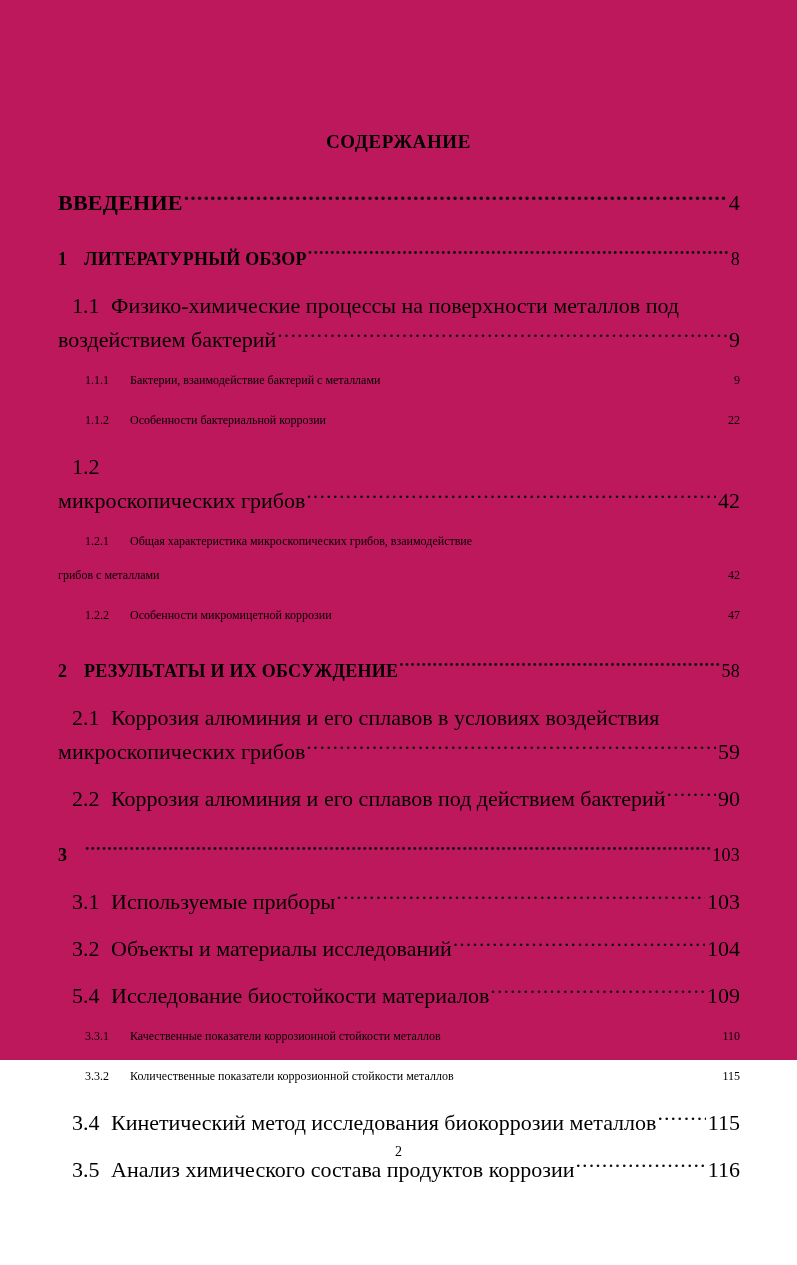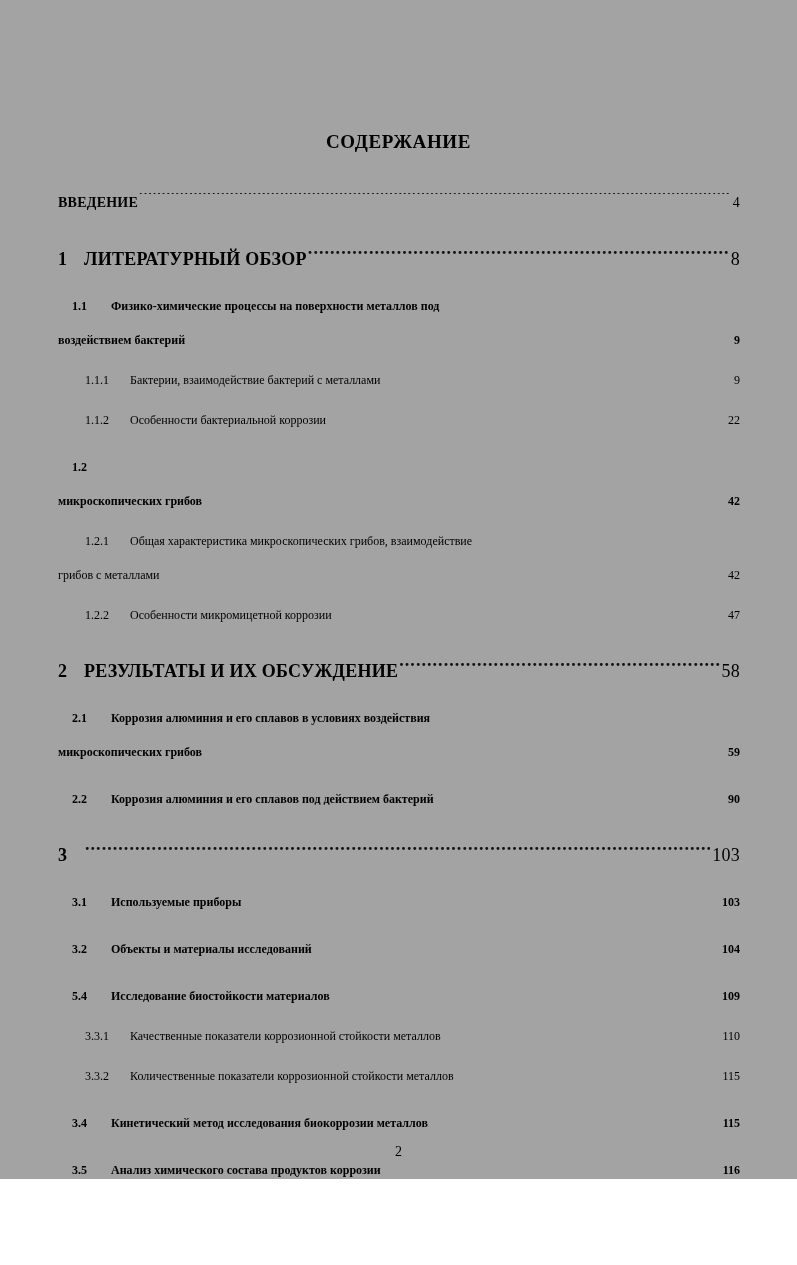--- a/index.html
+++ b/index.html
@@ -14,22 +14,22 @@
     font-family: "Liberation Serif", "DejaVu Serif", serif;
     color: #000000;
     overflow: hidden;
     -webkit-font-smoothing: antialiased;
   }
 
   .page {
     position: absolute;
     left: 0; top: 0;
     width: 797px;
-    height: 1179px;
-    background: #a3a3a3;
+    height: 1060px;
+    background: #be185d;
   }
 
   
   .toc-title {
     position: absolute;
     left: 0;
     top: 130px;
     width: 797px;
     text-align: center;
     font-size: 19px;
@@ -103,30 +103,30 @@
   
   .lvl1 {
     font-size: 18px;
     font-weight: bold;
     letter-spacing: 0.25px;
   }
   .lvl1 .num { width: 26px; }
   .lvl1 .pageno { font-weight: normal; }
 
   .lvl1-plain {
-    font-size: 14px;
+    font-size: 22px;
     font-weight: bold;
     letter-spacing: 0.25px;
   }
   .lvl1-plain .num { width: 0px; }
   .lvl1-plain .pageno { font-weight: normal; }
 
   .lvl2 {
-    font-size: 12px;
-    font-weight: bold;
+    font-size: 22px;
+    font-weight: normal;
   }
   .lvl2 .num { width: 53px; padding-left: 14px; box-sizing: border-box; }
 
   .lvl3 {
     font-size: 12px;
     font-weight: normal;
   }
   .lvl3 .num { width: 72px; padding-left: 27px; box-sizing: border-box; }
 
   

